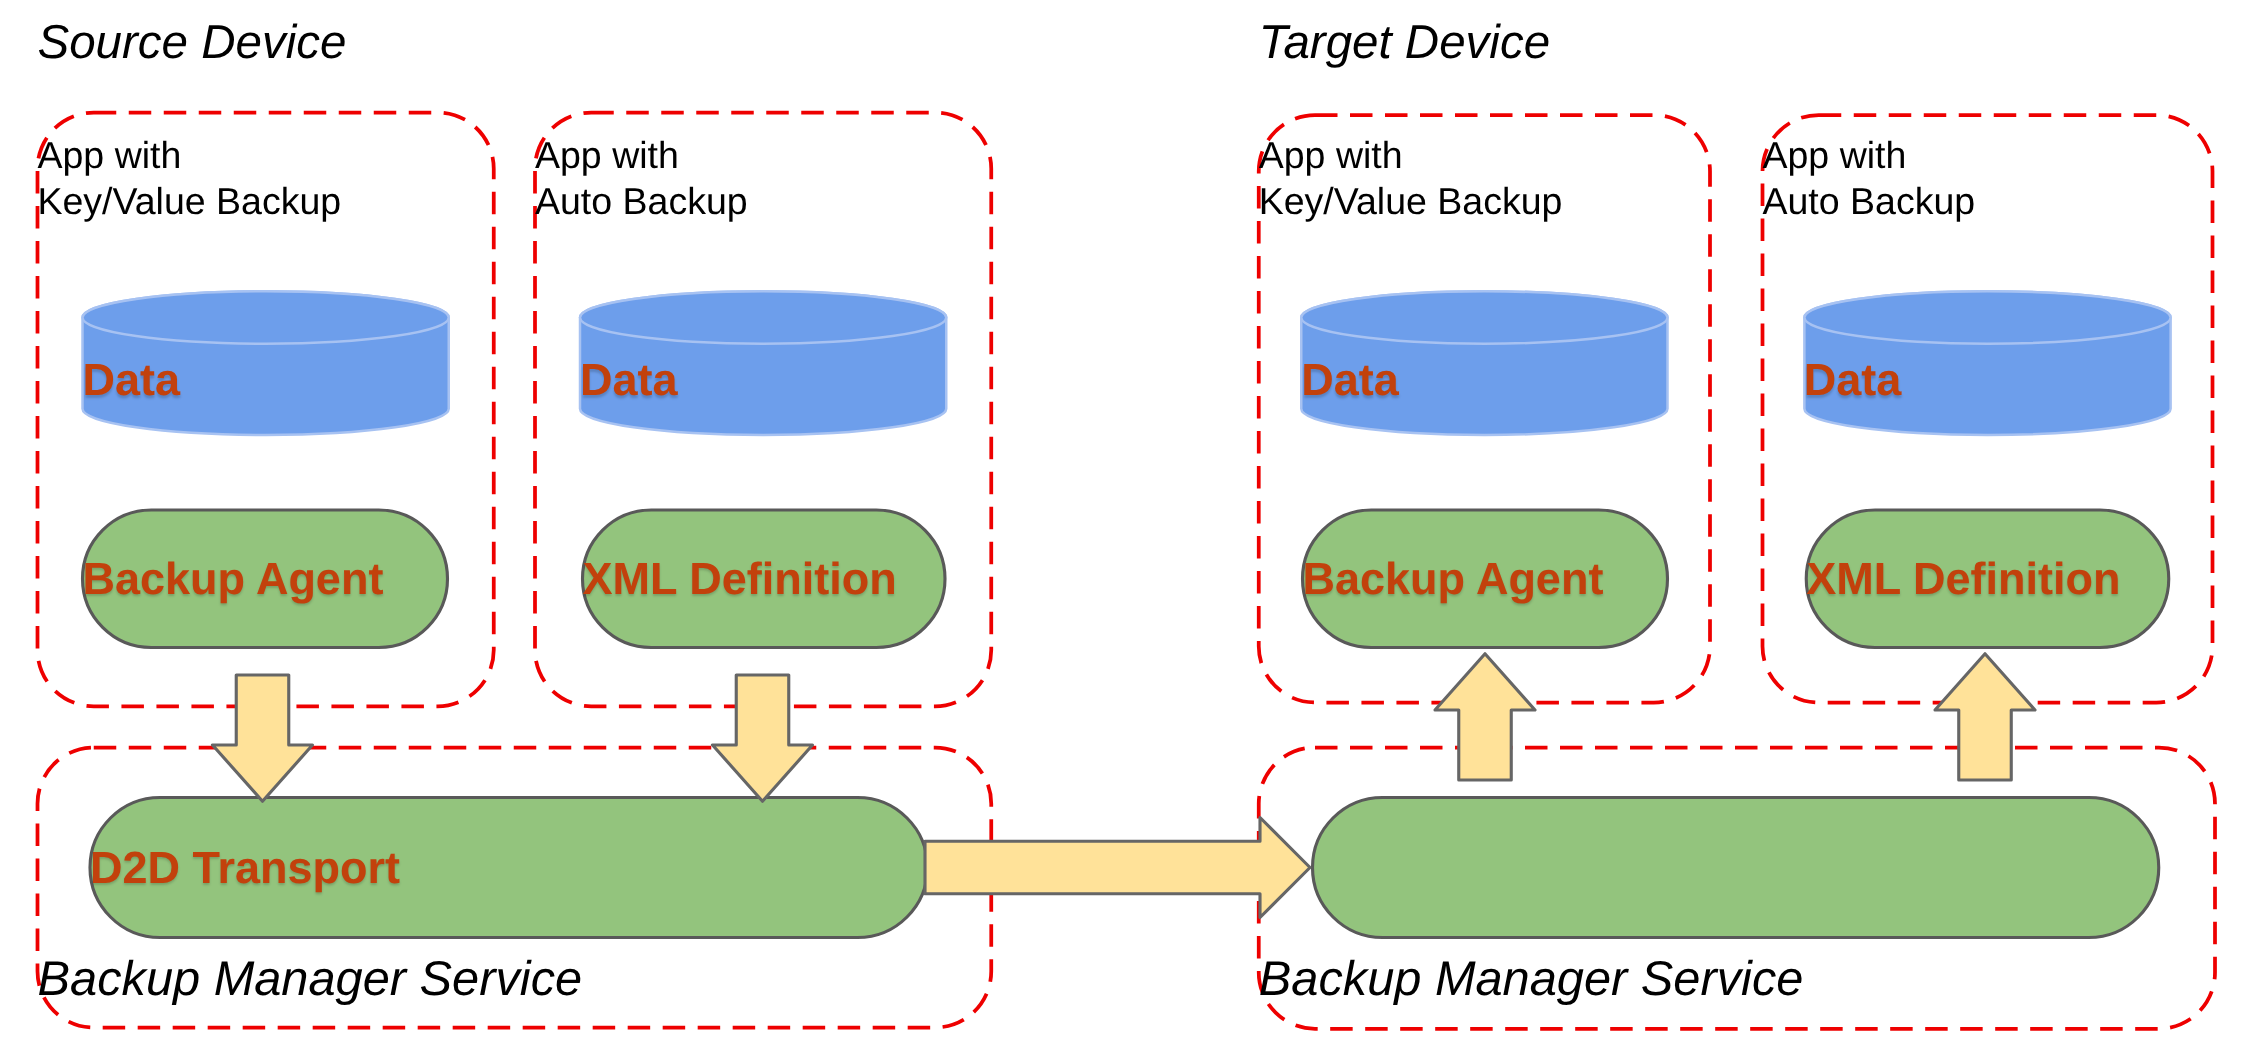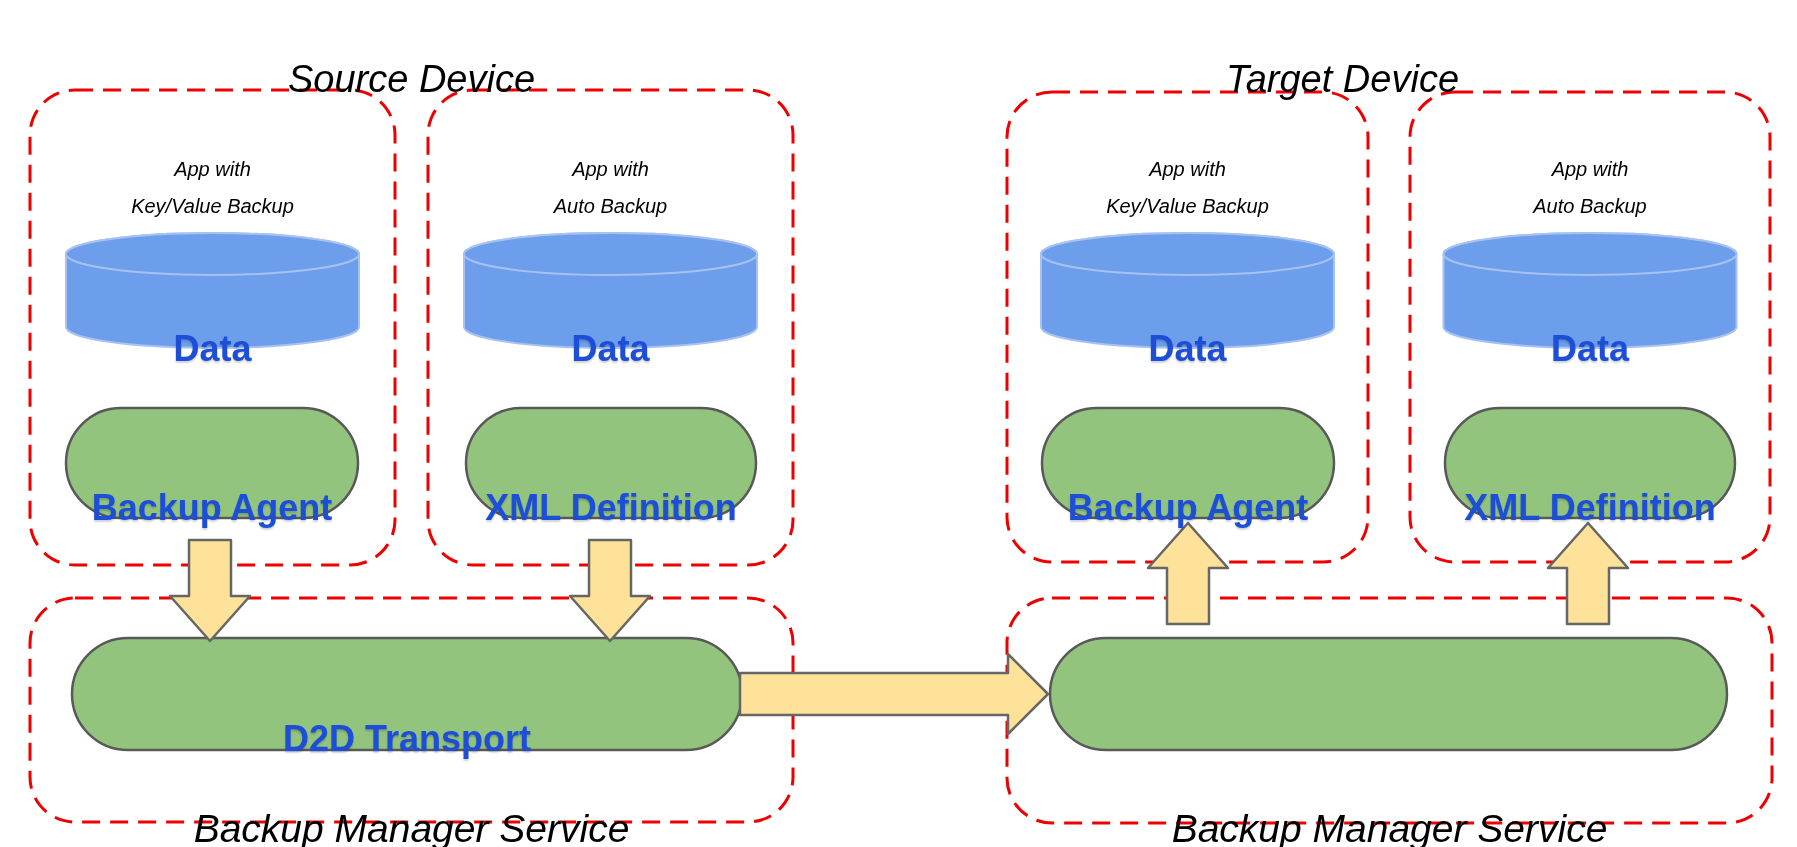--- a/index.html
+++ b/index.html
@@ -3,24 +3,24 @@
 <meta charset="utf-8">
 <style>
   html,body{margin:0;padding:0;background:#fff;}
   .stage{position:relative;width:1797px;height:847px;background:#ffffff;overflow:hidden;
          font-family:"Liberation Sans", sans-serif;}
   .layer{position:absolute;left:0;top:0;}
   .dashbox{fill:none;stroke:#ee0000;stroke-width:3;stroke-dasharray:18 10;}
   .cyl{fill:#6d9eeb;stroke:#a7c2f2;stroke-width:2;}
   .pill{fill:#93c47d;stroke:#595959;stroke-width:2.5;}
   .arrow{fill:#ffe299;stroke:#666666;stroke-width:2.5;stroke-linejoin:round;}
-  .txt{position:absolute;text-align:center;color:#000;margin-top:45px;}
+  .txt{position:absolute;color:#000;}
   .title{font-style:italic;font-size:38px;line-height:44px;}
-  .applabel{font-style:italic;font-size:20px;line-height:37px;}
-  .whitelabel{font-weight:bold;font-size:36px;line-height:42px;color:#1d4ed8;
+  .applabel{font-size:30px;line-height:37px;}
+  .whitelabel{font-weight:bold;font-size:36px;line-height:42px;color:#c2410c;
               text-shadow:0 2px 2px rgba(0,0,0,.18);}
   .mgrlabel{font-style:italic;font-size:39px;line-height:44px;}
 </style>
 </head>
 <body>
 
 <div class="stage">
 
   <svg class="layer" width="1797" height="847" viewBox="0 0 1797 847">
 
@@ -57,21 +57,21 @@
     <rect class="pill" x="1050" y="638" width="677" height="112" rx="56"></rect>
 
     <path class="arrow" d="M189 540h42v56h19l-40 45-40-45h19z"></path>
     <path class="arrow" d="M589 540h42v56h19l-40 45-40-45h19z"></path>
     <path class="arrow" d="M1167 624v-56h-19l40-45 40 45h-19v56z"></path>
     <path class="arrow" d="M1567 624v-56h-19l40-45 40 45h-19v56z"></path>
     <path class="arrow" d="M740 673h268v-19l40 40-40 40v-19h-268z"></path>
   </svg>
 
   <div class="txt title" style="left:30px;top:12px;width:763px">Source Device</div>
-  <div class="txt title" style="left:960px;top:12px;width:765px">Target Device</div>
+  <div class="txt title" style="left:1007px;top:12px;width:765px">Target Device</div>
 
   <div class="txt applabel" style="left:30px;top:106px;width:365px">
     <div>App with</div>
     <div>Key/Value Backup</div>
   </div>
   <div class="txt applabel" style="left:428px;top:106px;width:365px">
     <div>App with</div>
     <div>Auto Backup</div>
   </div>
   <div class="txt applabel" style="left:1007px;top:106px;width:361px">

